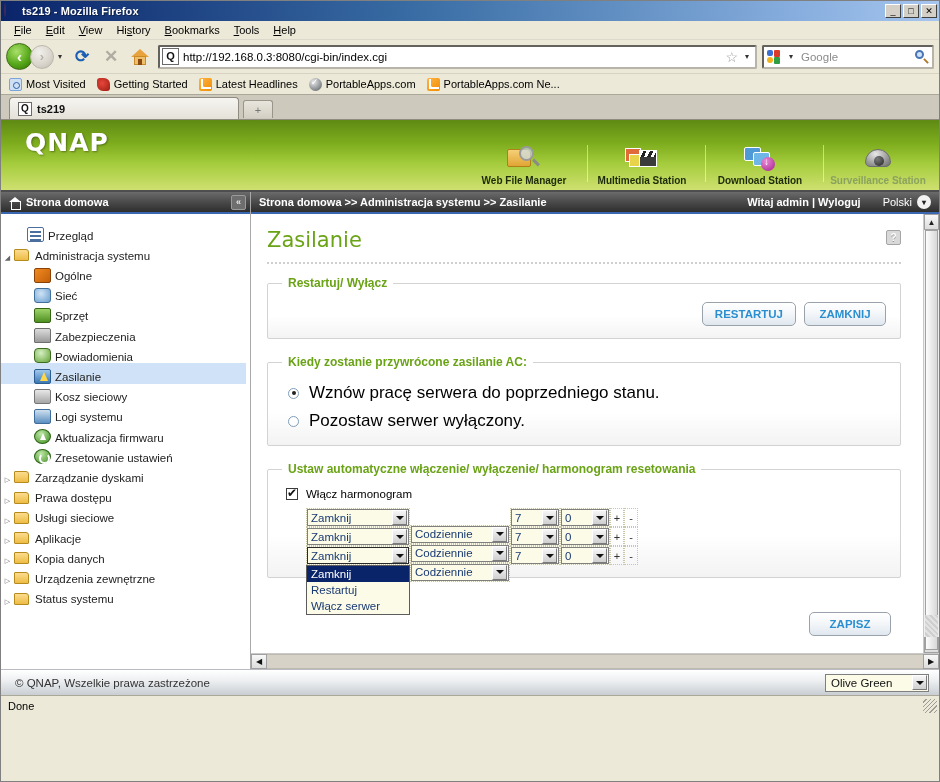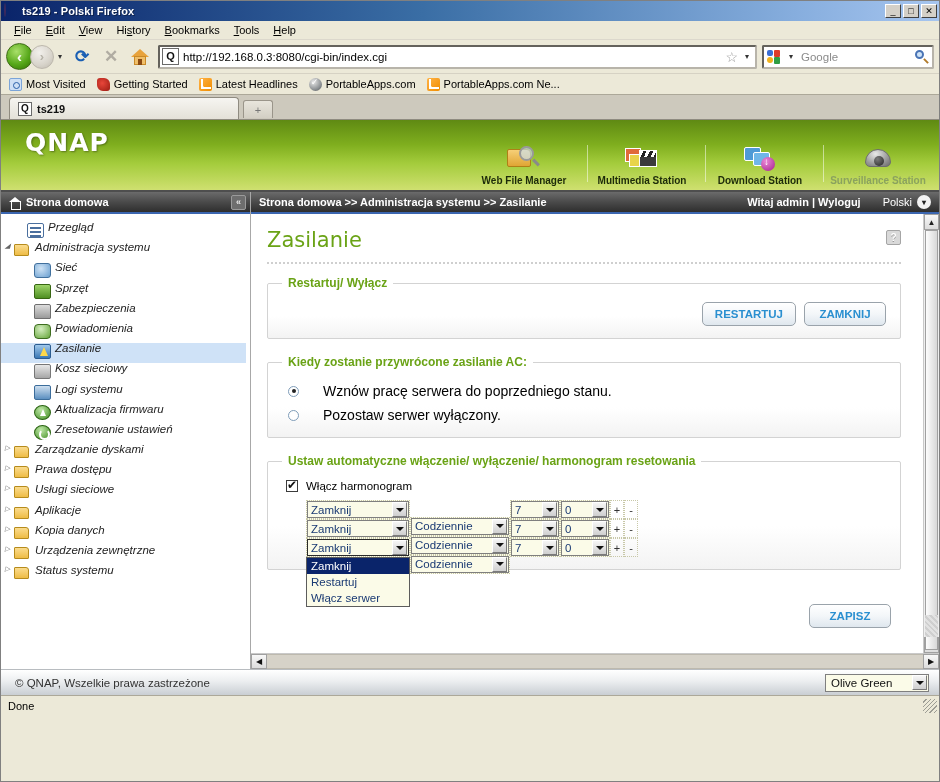--- a/index.html
+++ b/index.html
@@ -198,21 +198,21 @@
   .sb-home-ico::before{content:"";position:absolute;top:0;left:0;width:0;height:0;
       border-left:6px solid transparent;border-right:6px solid transparent;border-bottom:5px solid #fff;}
   .sb-home-ico::after{content:"";position:absolute;top:4px;left:2px;width:8px;height:7px;
       border:1px solid #fff;}
   .sb-title { flex: 1; }
   .sb-collapse { width: 15px; height: 15px; background: #6e6e6e; border: 1px solid #9b9b9b;
                  border-radius: 2px; color:#e8e8e8; font-size:9px; display:flex;
                  align-items:center;justify-content:center; }
   .sb-tree { flex: 1; overflow: hidden; padding: 8px 0 0 0; background:#fff;
              border-right: 4px solid #fff; }
-  .node { display: flex; align-items: flex-start; height: 20.2px; font-size: 11.5px; color: #222; white-space: nowrap; font-style: italic;}
+  .node { display: flex; align-items: flex-end; height: 20.2px; font-size: 11.5px; color: #222; white-space: nowrap;}
   .node.sel { background: #cfe2f7; }
   .node .twisty { width: 13px; text-align: center; color: #666; font-size: 7px; flex:none;}
   .node .nico { width: 17px; height: 15px; margin-right: 4px; flex: none; position: relative; }
   .node .nlabel { line-height: 1; }
   .ind1 { padding-left: 13px; }
   .ind2 { padding-left: 33px; }
   .fold { width:15px;height:12px; background: linear-gradient(to bottom,#fbdc8e,#eebc46);
           border:1px solid #b68b1c; border-radius:1px 3px 1px 1px; margin-top:2px;}
   .ic-gen { width:15px;height:14px;border-radius:2px; margin-top:1px;}
   .ic-preview { background:#fff; border:1px solid #4a6f9e; }
@@ -270,21 +270,21 @@
   .desc { font-size: 11.5px; color: #222; margin: 10px 0 8px 2px; }
   .btnrow { display: flex; justify-content: flex-end; gap: 8px; margin-top: 6px; }
   .qbtn {
     min-width: 82px; height: 24px; padding: 0 12px;
     background: linear-gradient(to bottom, #ffffff 0%, #f3f6f9 50%, #dfe7ee 100%);
     border: 1px solid #9aa3ab; border-radius: 5px;
     color: #2a8fd0; font-weight: bold; font-size: 11.5px;
     display:flex; align-items:center; justify-content:center;
     box-shadow: inset 0 1px 0 #fff;
   }
-  .radio-row { display:flex; align-items:center; gap:24px; margin: 8px 0 2px 6px; font-size: 14px; }
+  .radio-row { display:flex; align-items:center; gap:10px; margin: 8px 0 2px 6px; font-size: 17px; }
   .radio { width: 11px; height: 11px; border-radius: 50%; background: #fff;
            border: 1px solid #7f9db9; position: relative; flex:none; }
   .radio.on::after { content:""; position:absolute; left:2.5px; top:2.5px; width:4px;height:4px;
                      border-radius:50%; background:#222; }
   .chk-row { display:flex; align-items:center; gap:8px; margin: 6px 0 8px 4px; font-size: 11.5px;}
   .chk { width: 12px; height: 12px; background:#fff; border:1px solid #3b3b3b; position:relative; flex:none;}
   .chk.on::after{ content:"\2714"; position:absolute; left:0px; top:-3px; font-size:12px; color:#111; }
 
   .sched { margin-left: 24px; position: relative; }
   .srow { display: flex; align-items: center; height: 19px; margin-bottom: 0px; }
@@ -358,21 +358,21 @@
   .grip { margin-left: auto; margin-right: 2px; width: 14px; height: 14px;
           background: repeating-linear-gradient(135deg, transparent 0 2px, #9c9c94 2px 3px); }
 </style>
 </head>
 <body>
 
 <div id="app">
 
   <div class="titlebar">
     <span class="tb-icon"><span class="ff-logo"></span></span>
-    <span class="tb-title">ts219 - Polski Firefox</span>
+    <span class="tb-title">ts219 - Mozilla Firefox</span>
     <span class="wbtns">
       <span class="wbtn">_</span>
       <span class="wbtn">□</span>
       <span class="wbtn">✕</span>
     </span>
   </div>
 
   <div class="menubar">
     <span><u>F</u>ile</span>
     <span><u>E</u>dit</span>
@@ -517,20 +517,24 @@
               <span class="nlabel">Przegląd</span>
             </div>
           <div class="node">
               <span class="twisty">◢</span>
               <span class="nico">
                 <i class="fold" style="display:block"></i>
               </span>
               <span class="nlabel">Administracja systemu</span>
             </div>
           <div class="node ind2">
+              <span class="nico ic-gen ic-ogolne"></span>
+              <span class="nlabel">Ogólne</span>
+            </div>
+          <div class="node ind2">
               <span class="nico ic-gen ic-siec"></span>
               <span class="nlabel">Sieć</span>
             </div>
           <div class="node ind2">
               <span class="nico ic-gen ic-sprzet"></span>
               <span class="nlabel">Sprzęt</span>
             </div>
           <div class="node ind2">
               <span class="nico ic-gen ic-zabezp"></span>
               <span class="nlabel">Zabezpieczenia</span>

